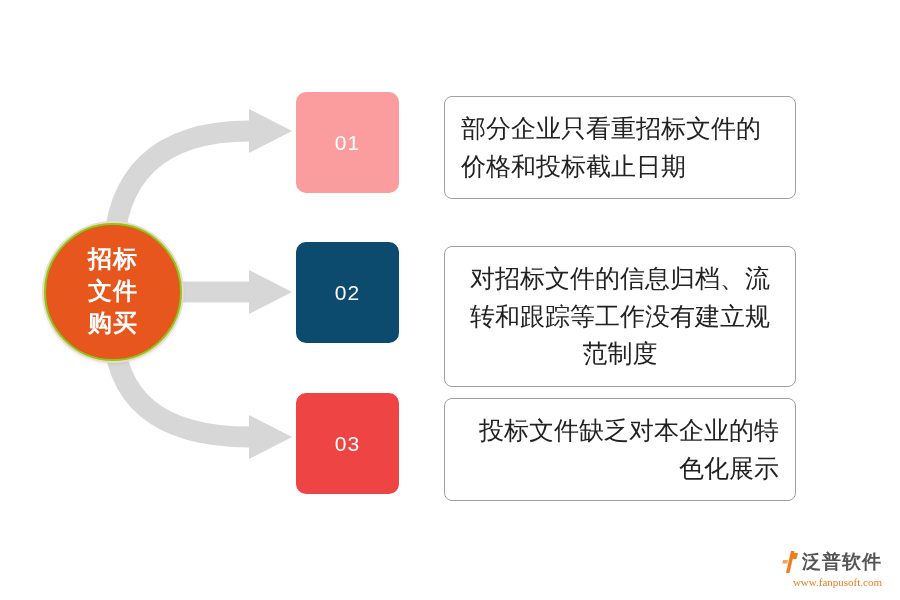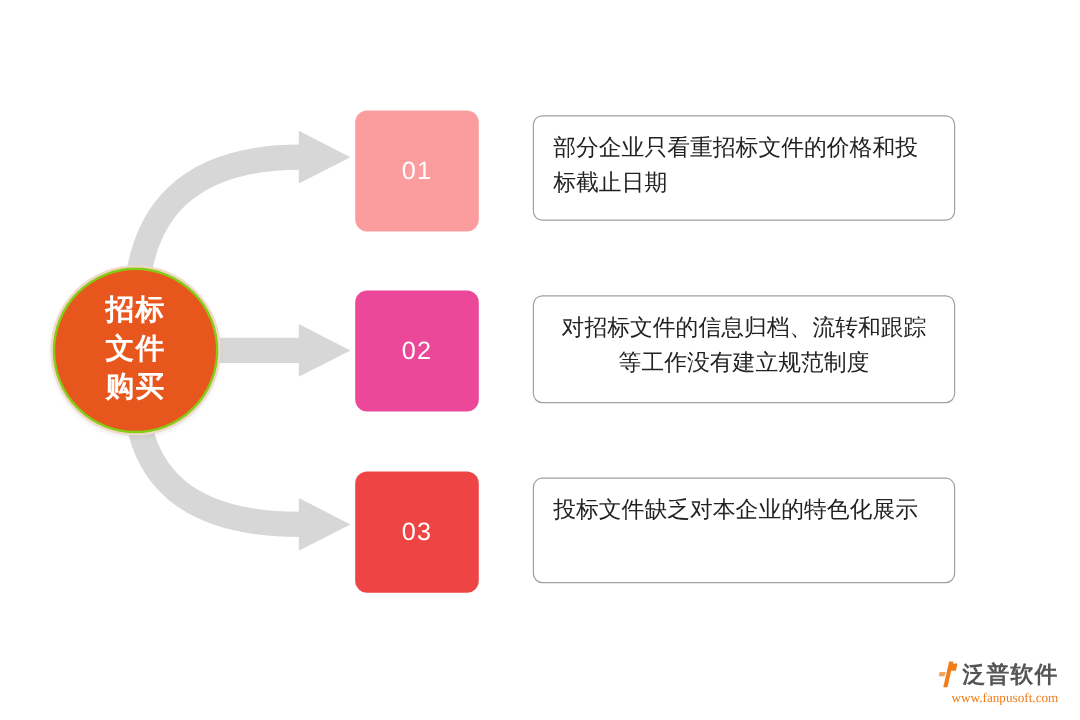--- a/index.html
+++ b/index.html
@@ -60,28 +60,28 @@
   .num-box.n3 { top: 393px; }
   .text-box {
     position: absolute;
     left: 444px;
     width: 352px;
     box-sizing: border-box;
     border: 1px solid #a0a0a0;
     border-radius: 8px;
     background: #ffffff;
     padding: 13px 16px;
-    font-size: 19px;
+    font-size: 25px;
     color: #222222;
     line-height: 1.5;
     z-index: 1;
   }
   .text-box.t1 { top: 96px;  min-height: 88px; }
   .text-box.t2 { top: 246px; min-height: 90px; text-align: center; }
-  .text-box.t3 { top: 398px; min-height: 88px; }
+  .text-box.t3 { top: 398px; min-height: 88px; text-align: right; }
   .branding {
     position: absolute;
     right: 18px;
     bottom: 12px;
     display: flex;
     flex-direction: column;
     align-items: flex-end;
     z-index: 1;
     text-align: center;
   }
@@ -123,21 +123,21 @@
     <span>购买</span>
   </div>
 
   <div class="num-box n1" style="background-color: rgb(251, 157, 158);">
     <span>01</span>
   </div>
   <div class="text-box t1">
     <span>部分企业只看重招标文件的价格和投标截止日期</span>
   </div>
 
-  <div class="num-box n2" style="background-color: #ec4899;">
+  <div class="num-box n2" style="background-color: #0c4a6e;">
     <span>02</span>
   </div>
   <div class="text-box t2">
     <span>对招标文件的信息归档、流转和跟踪等工作没有建立规范制度</span>
   </div>
 
   <div class="num-box n3" style="background-color: #ef4444;">
     <span>03</span>
   </div>
   <div class="text-box t3">

